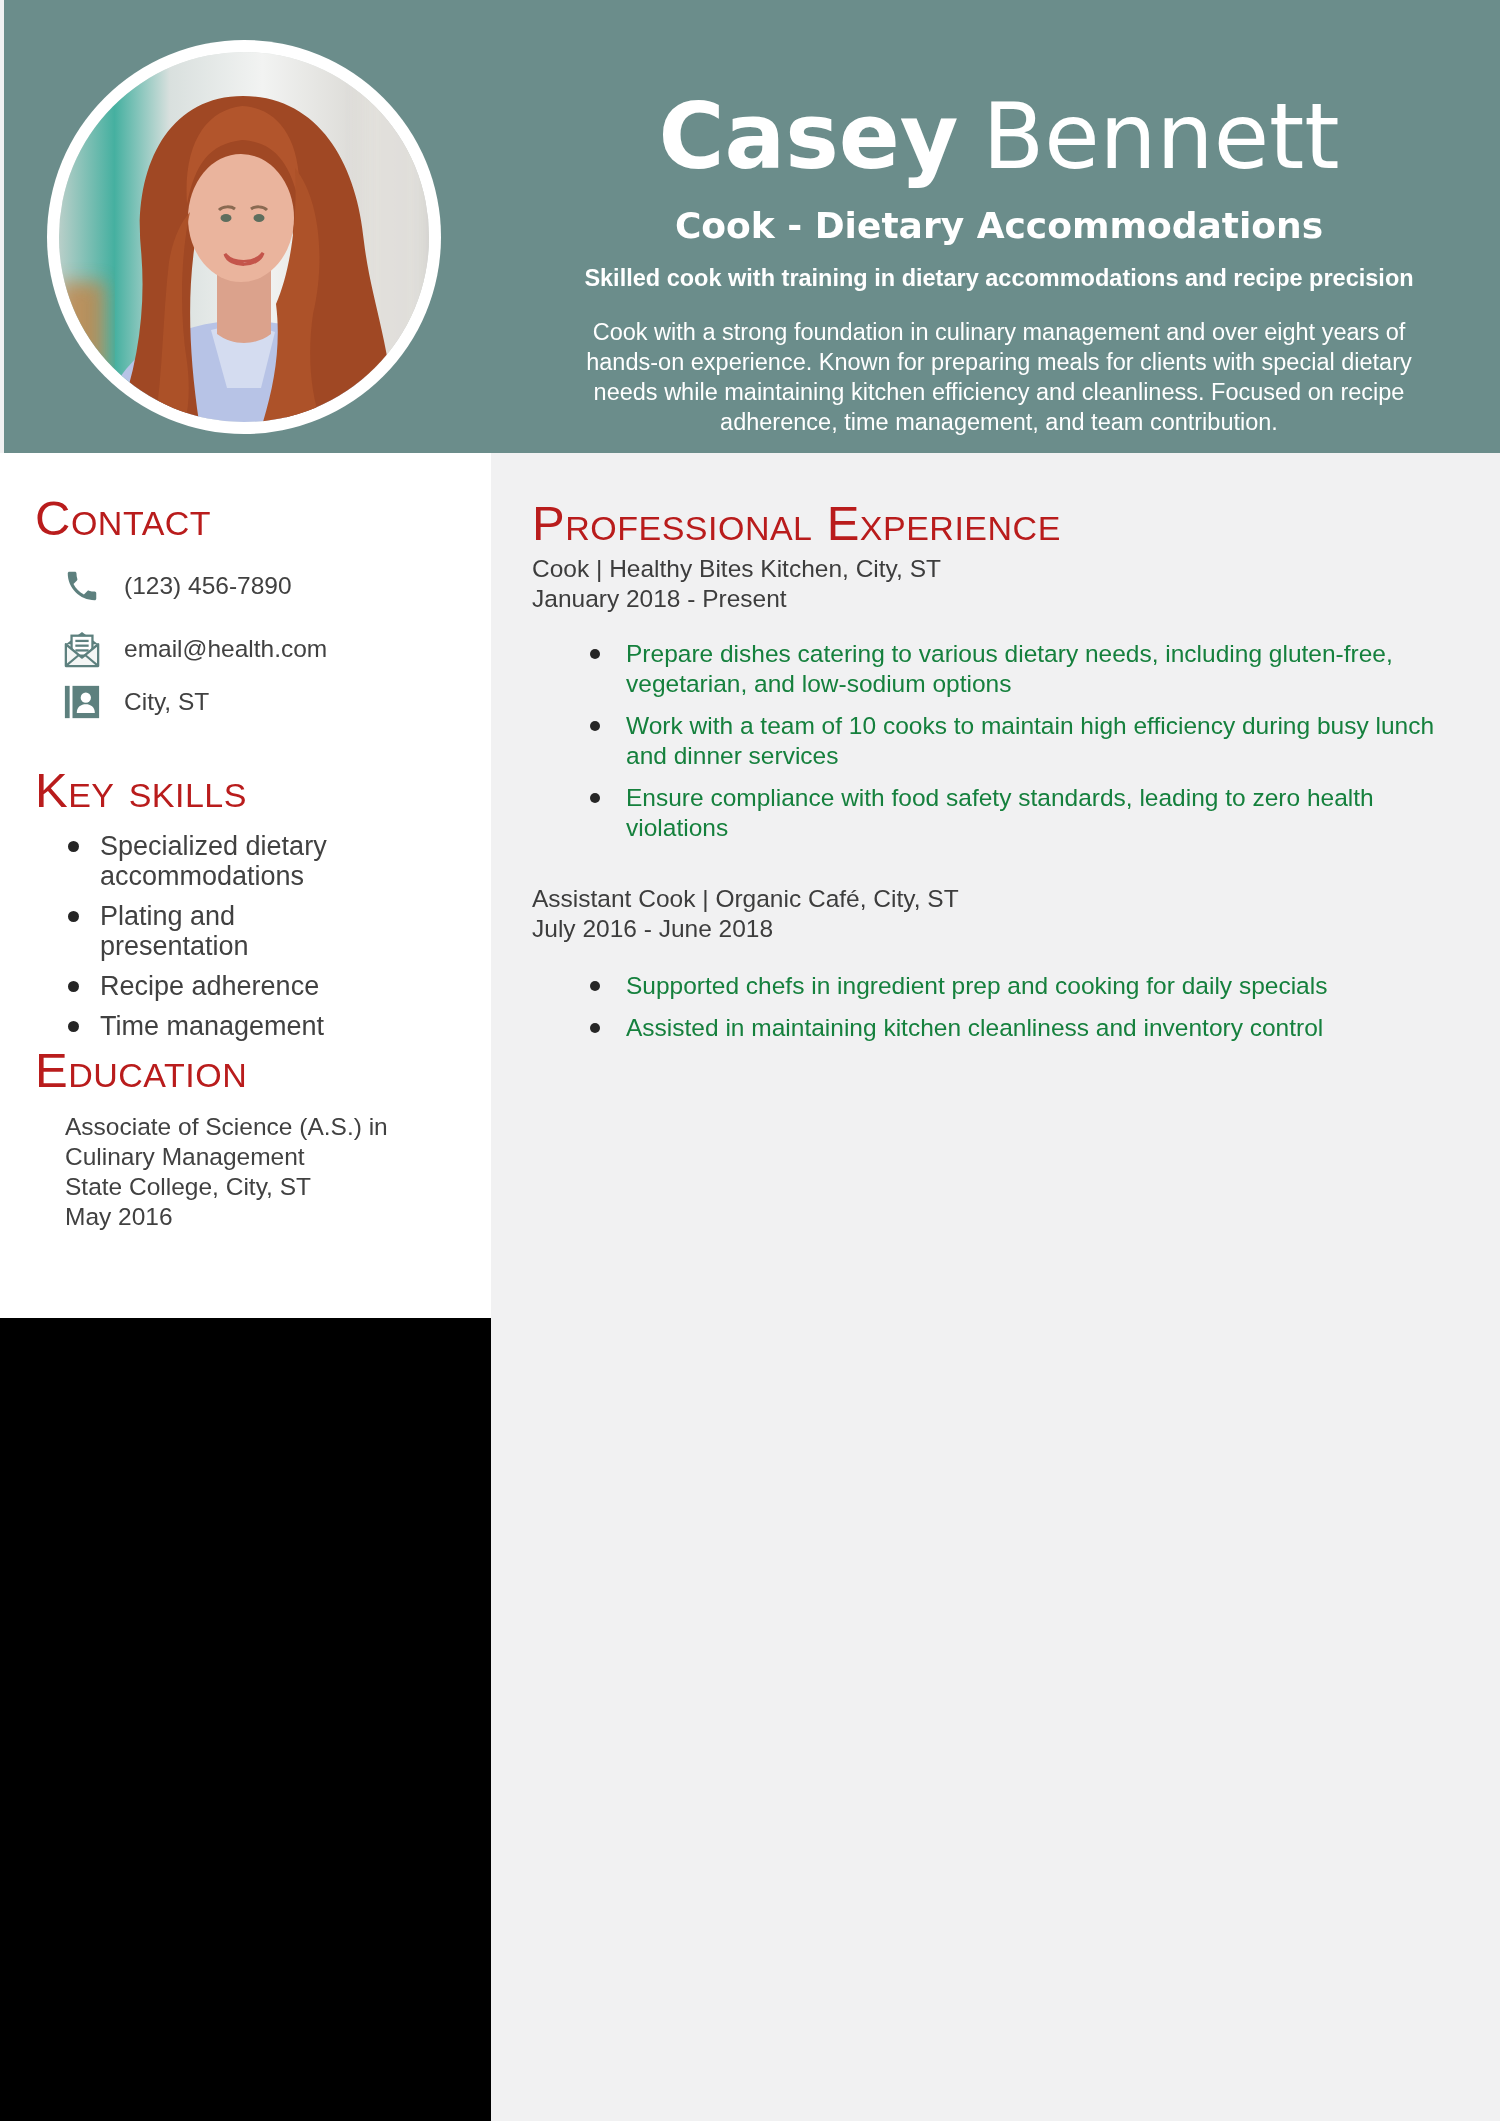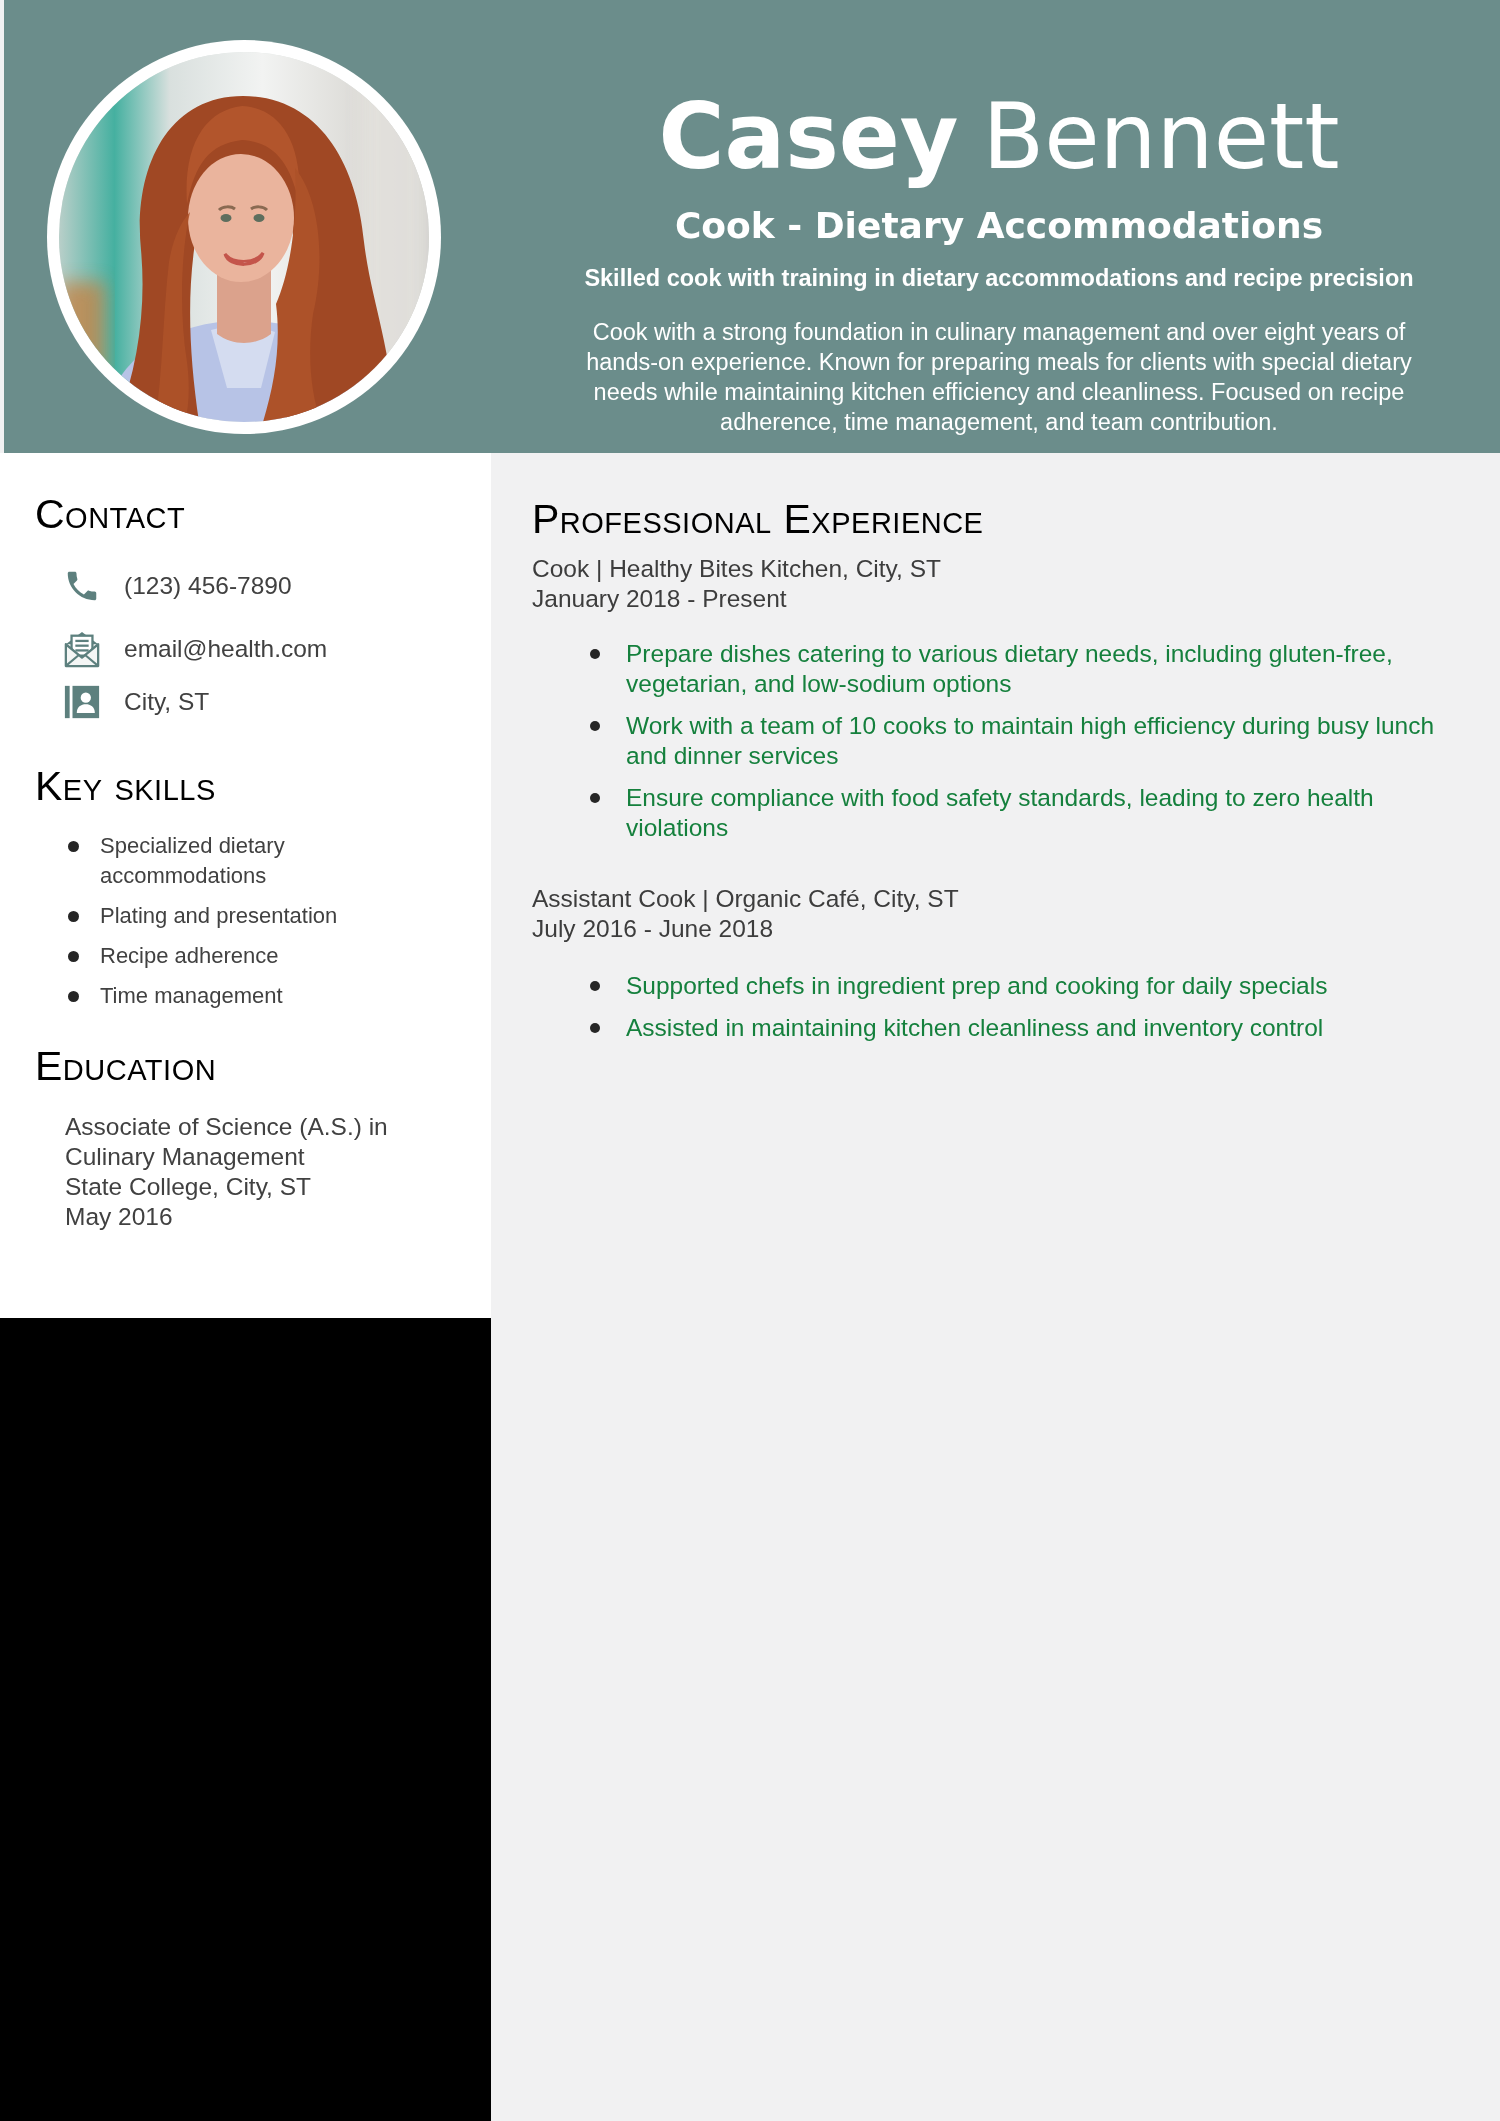--- a/index.html
+++ b/index.html
@@ -36,35 +36,35 @@
   }
   .summary {
     position:absolute; left:0; right:0; top:305px;
     font-size:23.5px; line-height:30px; font-weight:normal;
   }
   .summary .inner { max-width:872px; margin:12px auto; }
   
   .sidebar-white { position:absolute; left:0; top:453px; width:491px; height:865px; background:#ffffff; }
   .black-block  { position:absolute; left:0; top:1318px; width:491px; height:803px; background:#000000; }
   .section-heading {
-    position:absolute; left:35px; color:#000000;
-    font-size:41px; line-height:1; font-weight:400;
+    position:absolute; left:35px; color:#b91c1c;
+    font-size:49px; line-height:1; font-weight:400;
     font-variant:small-caps; letter-spacing:0.5px; white-space:nowrap;
   }
   .h-contact { top:494px; }
   .h-skills  { top:766px; }
   .h-education { top:1046px; }
   .h-experience { left:532px; top:499px; }
   .contact-row { position:absolute; left:63px; height:42px; display:flex; align-items:center; gap:23px; }
   .c-row-0 { top:565px; } .c-row-1 { top:628px; } .c-row-2 { top:681px; }
   .contact-row .icon { width:38px; height:40px; flex:0 0 auto; display:flex; align-items:center; }
   .contact-text { font-size:24.5px; color:#414141; white-space:nowrap; }
   .skills-list {
     position:absolute; left:62px; top:831px; width:292px; margin:0; padding:0; list-style:none;
-    font-size:22px; line-height:30px; color:#414141;
+    font-size:27px; line-height:30px; color:#414141;
   }
   .skills-list li { position:relative; padding-left:38px; margin-bottom:10px; }
   .skills-list li::before {
     content:""; position:absolute; left:6px; top:10px; width:11px; height:11px;
     border-radius:50%; background:#262626;
   }
   .education-block {
     position:absolute; left:65px; top:1112px;
     font-size:24.5px; line-height:30px; color:#414141;
   }

